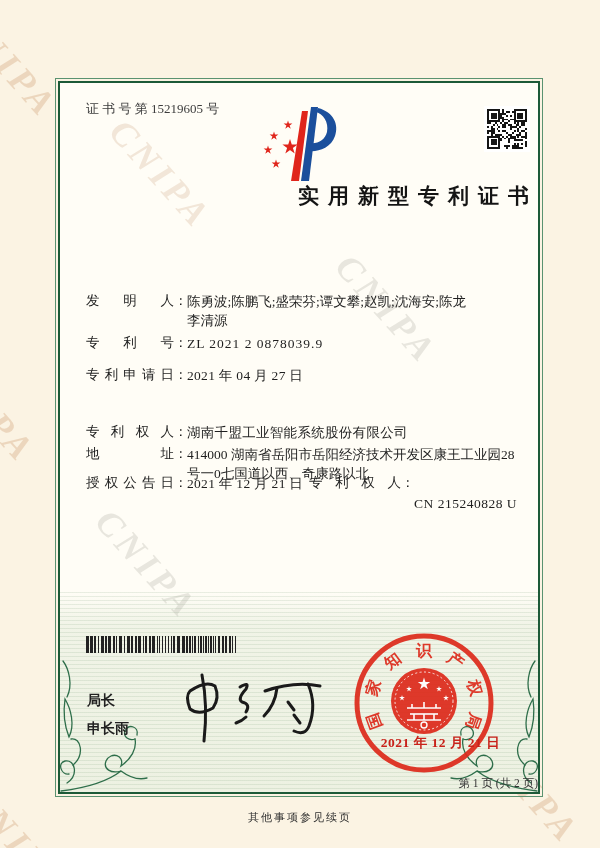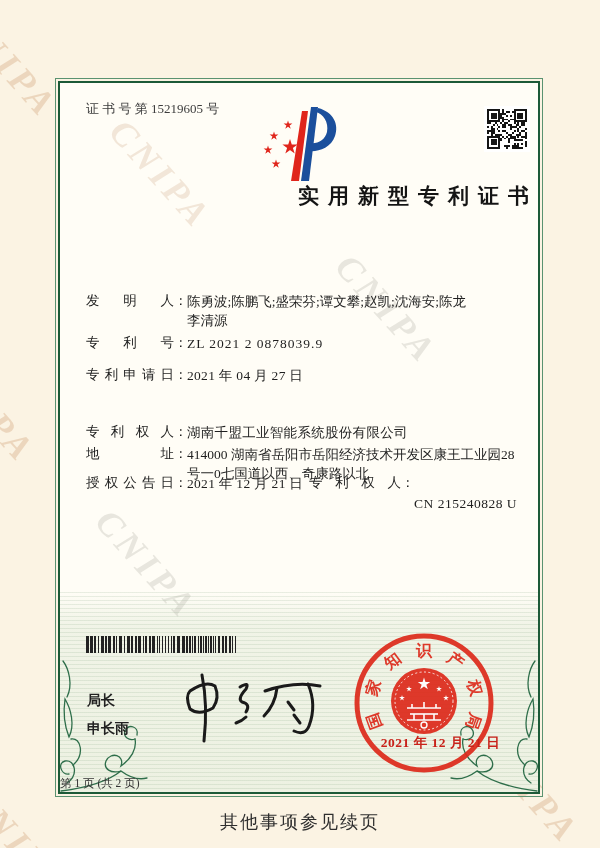--- a/index.html
+++ b/index.html
@@ -51,27 +51,27 @@
   .bodytext p{margin:0;text-indent:2em;}
   
   .barcode{position:absolute;left:26px;top:553px;z-index:2;}
   .director-label,.director-name{position:absolute;left:27px;z-index:2;
     font-family:"Liberation Sans","DejaVu Sans",sans-serif;font-weight:700;font-size:14px;color:#222;}
   .director-label{top:609px;} .director-name{top:637px;}
   .signature{position:absolute;left:118px;top:584px;z-index:2;}
   .seal{position:absolute;left:289px;top:545px;z-index:2;opacity:.93;}
   .seal-date{position:absolute;left:303px;top:651px;width:155px;text-align:center;z-index:3;
     font-size:13.5px;font-weight:700;color:#c8221a;letter-spacing:.5px;}
-  .page-info{position:absolute;left:0;right:0;top:693px;text-align:left;
+  .page-info{position:absolute;left:0;right:0;top:693px;text-align:right;
     font-size:11.5px;color:#333;z-index:2;}
   .flourish{position:absolute;bottom:-1px;z-index:1;}
   .flourish.fl-left{left:-1px;}
   .flourish.fl-right{right:-1px;transform:scaleX(-1);}
   .continuation{position:absolute;left:0;right:0;top:810px;text-align:center;
-    font-size:18px;color:#2e2e2e;letter-spacing:2px;}
+    font-size:11px;color:#2e2e2e;letter-spacing:2px;}
 </style>
 </head>
 <body>
 
 <span class="wm tan" style="left:-22px;top:0px;">CNIPA</span>
 <span class="wm tan" style="left:-44px;top:345px;">CNIPA</span>
 <span class="wm tan" style="left:-12px;top:778px;">CNIPA</span>
 <span class="wm tan" style="left:500px;top:726px;">CNIPA</span>
 
 <div class="frame">

